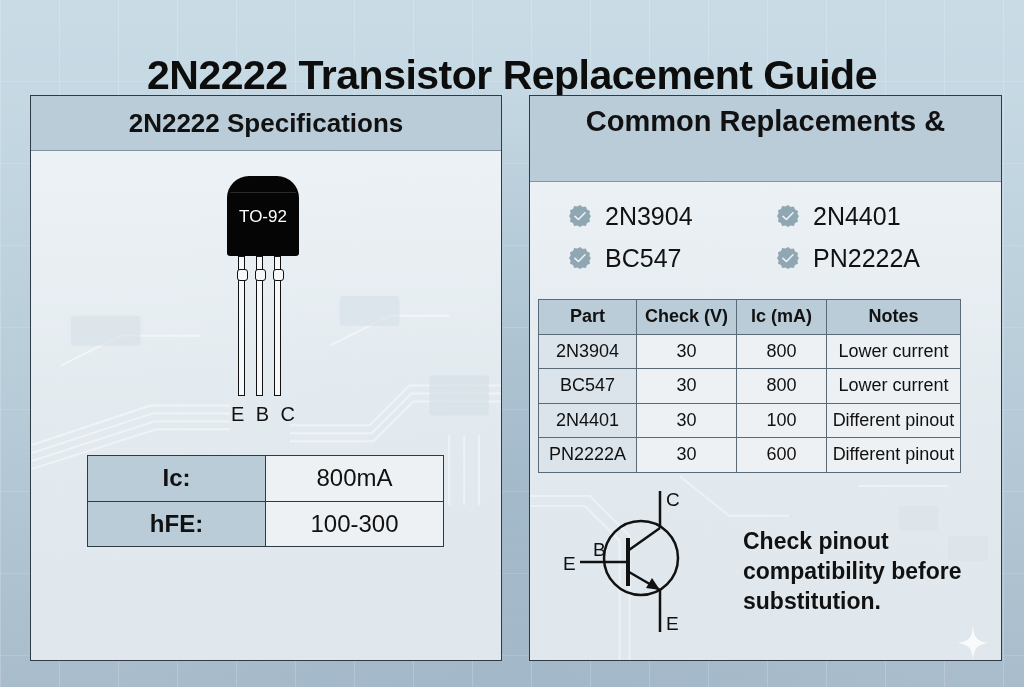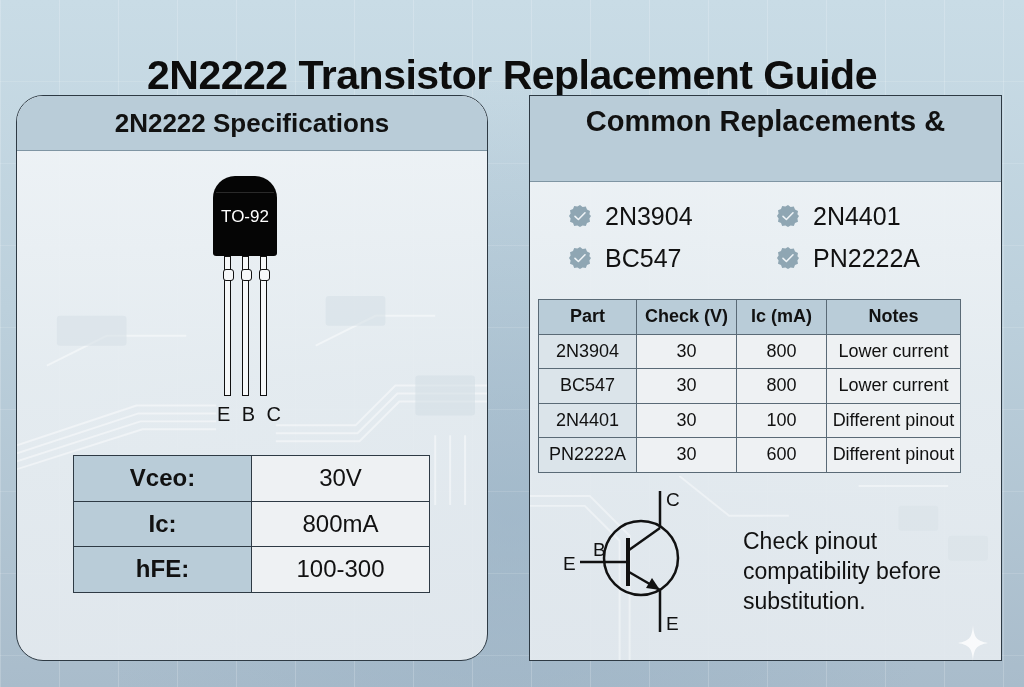--- a/index.html
+++ b/index.html
@@ -27,37 +27,37 @@
       font-size: 41px; font-weight: 700; letter-spacing: -0.5px;
       color: #0d0d0d;
       margin-top: 38px;
     }
     .panel {
       position: absolute; top: 95px; height: 566px;
       border: 1.5px solid #2e3a44;
       background: linear-gradient(180deg, rgba(240,244,247,0.96) 0%, rgba(232,238,242,0.92) 50%, rgba(228,234,239,0.93) 100%);
       overflow: hidden;
     }
-    .panel-left { left: 16px; width: 472px; border-radius: 27px; }
+    .panel-left { left: 30px; width: 472px; }
     .panel-right { left: 529px; width: 473px; }
     .panel-header {
       background: #b9ccd8;
       border-bottom: 1.5px solid #7f95a3;
       text-align: center; font-weight: 700; color: #111;
     }
     .panel-left .panel-header { height: 55px; font-size: 26px; line-height: 55px; }
     .panel-right .panel-header { height: 86px; font-size: 29px; line-height: 35px; padding-top: 8px; }
 
     
     .traces { position: absolute; left: 0; right: 0; bottom: 0; top: 180px; pointer-events: none; opacity: 0.55; }
 
     
     .to92 { position: absolute; left: 196px; top: 80px; width: 64px; height: 180px; }
     .to92-body {
-      position: absolute; left: 0; top: 0; width: 64px; height: 80px;
+      position: absolute; left: 0; top: 0; width: 72px; height: 80px;
       background: #050505; border-radius: 22px 22px 3px 3px;
       display: flex; align-items: center; justify-content: center;
     }
     .to92-body::before {
       content: ""; position: absolute; left: 3px; right: 3px; top: 4px; height: 12px;
       border-bottom: 1px solid #2a2a2a; border-radius: 20px 20px 0 0;
     }
     .to92-label { color: #fff; font-size: 17px; font-weight: 400; margin-top: 2px; }
     .lead {
       position: absolute; top: 80px; width: 7px; height: 140px;
@@ -100,21 +100,21 @@
       border: 1.5px solid #5a6a76; text-align: center; height: 34.5px; font-size: 18px;
     }
     .cmp-table th { background: #b9ccd8; font-weight: 700; }
     .cmp-table td { background: #eef1f3; font-weight: 400; }
     .cmp-table td.part { background: #dbe4ea; }
 
     
     .symbol { position: absolute; left: 28px; top: 390px; width: 150px; height: 150px; }
     .note {
       position: absolute; left: 213px; top: 430px; width: 240px;
-      font-size: 23px; line-height: 30px; color: #111;
+      font-size: 23px; line-height: 30px; color: #111; font-weight: bold;
     }
     .sparkle { position: absolute; left: 958px; top: 625px; width: 30px; height: 36px; }
   </style>
 </head>
 <body>
 
 <div class="bg-grid"></div>
 
 <h1 class="page-title">2N2222 Transistor Replacement Guide</h1>
 
@@ -154,24 +154,20 @@
     <div class="lead" style="left:47px;"></div>
   </div>
   <div class="pin-labels">
     <span>E</span>
     <span>B</span>
     <span>C</span>
   </div>
 
   <table class="spec-table">
     <tbody>
-        <tr>
-      <td class="k">Vceo:</td>
-      <td class="v">30V</td>
-    </tr>
     <tr>
       <td class="k">Ic:</td>
       <td class="v">800mA</td>
     </tr>
     <tr>
       <td class="k">hFE:</td>
       <td class="v">100-300</td>
     </tr>
   </tbody>
     </table>

